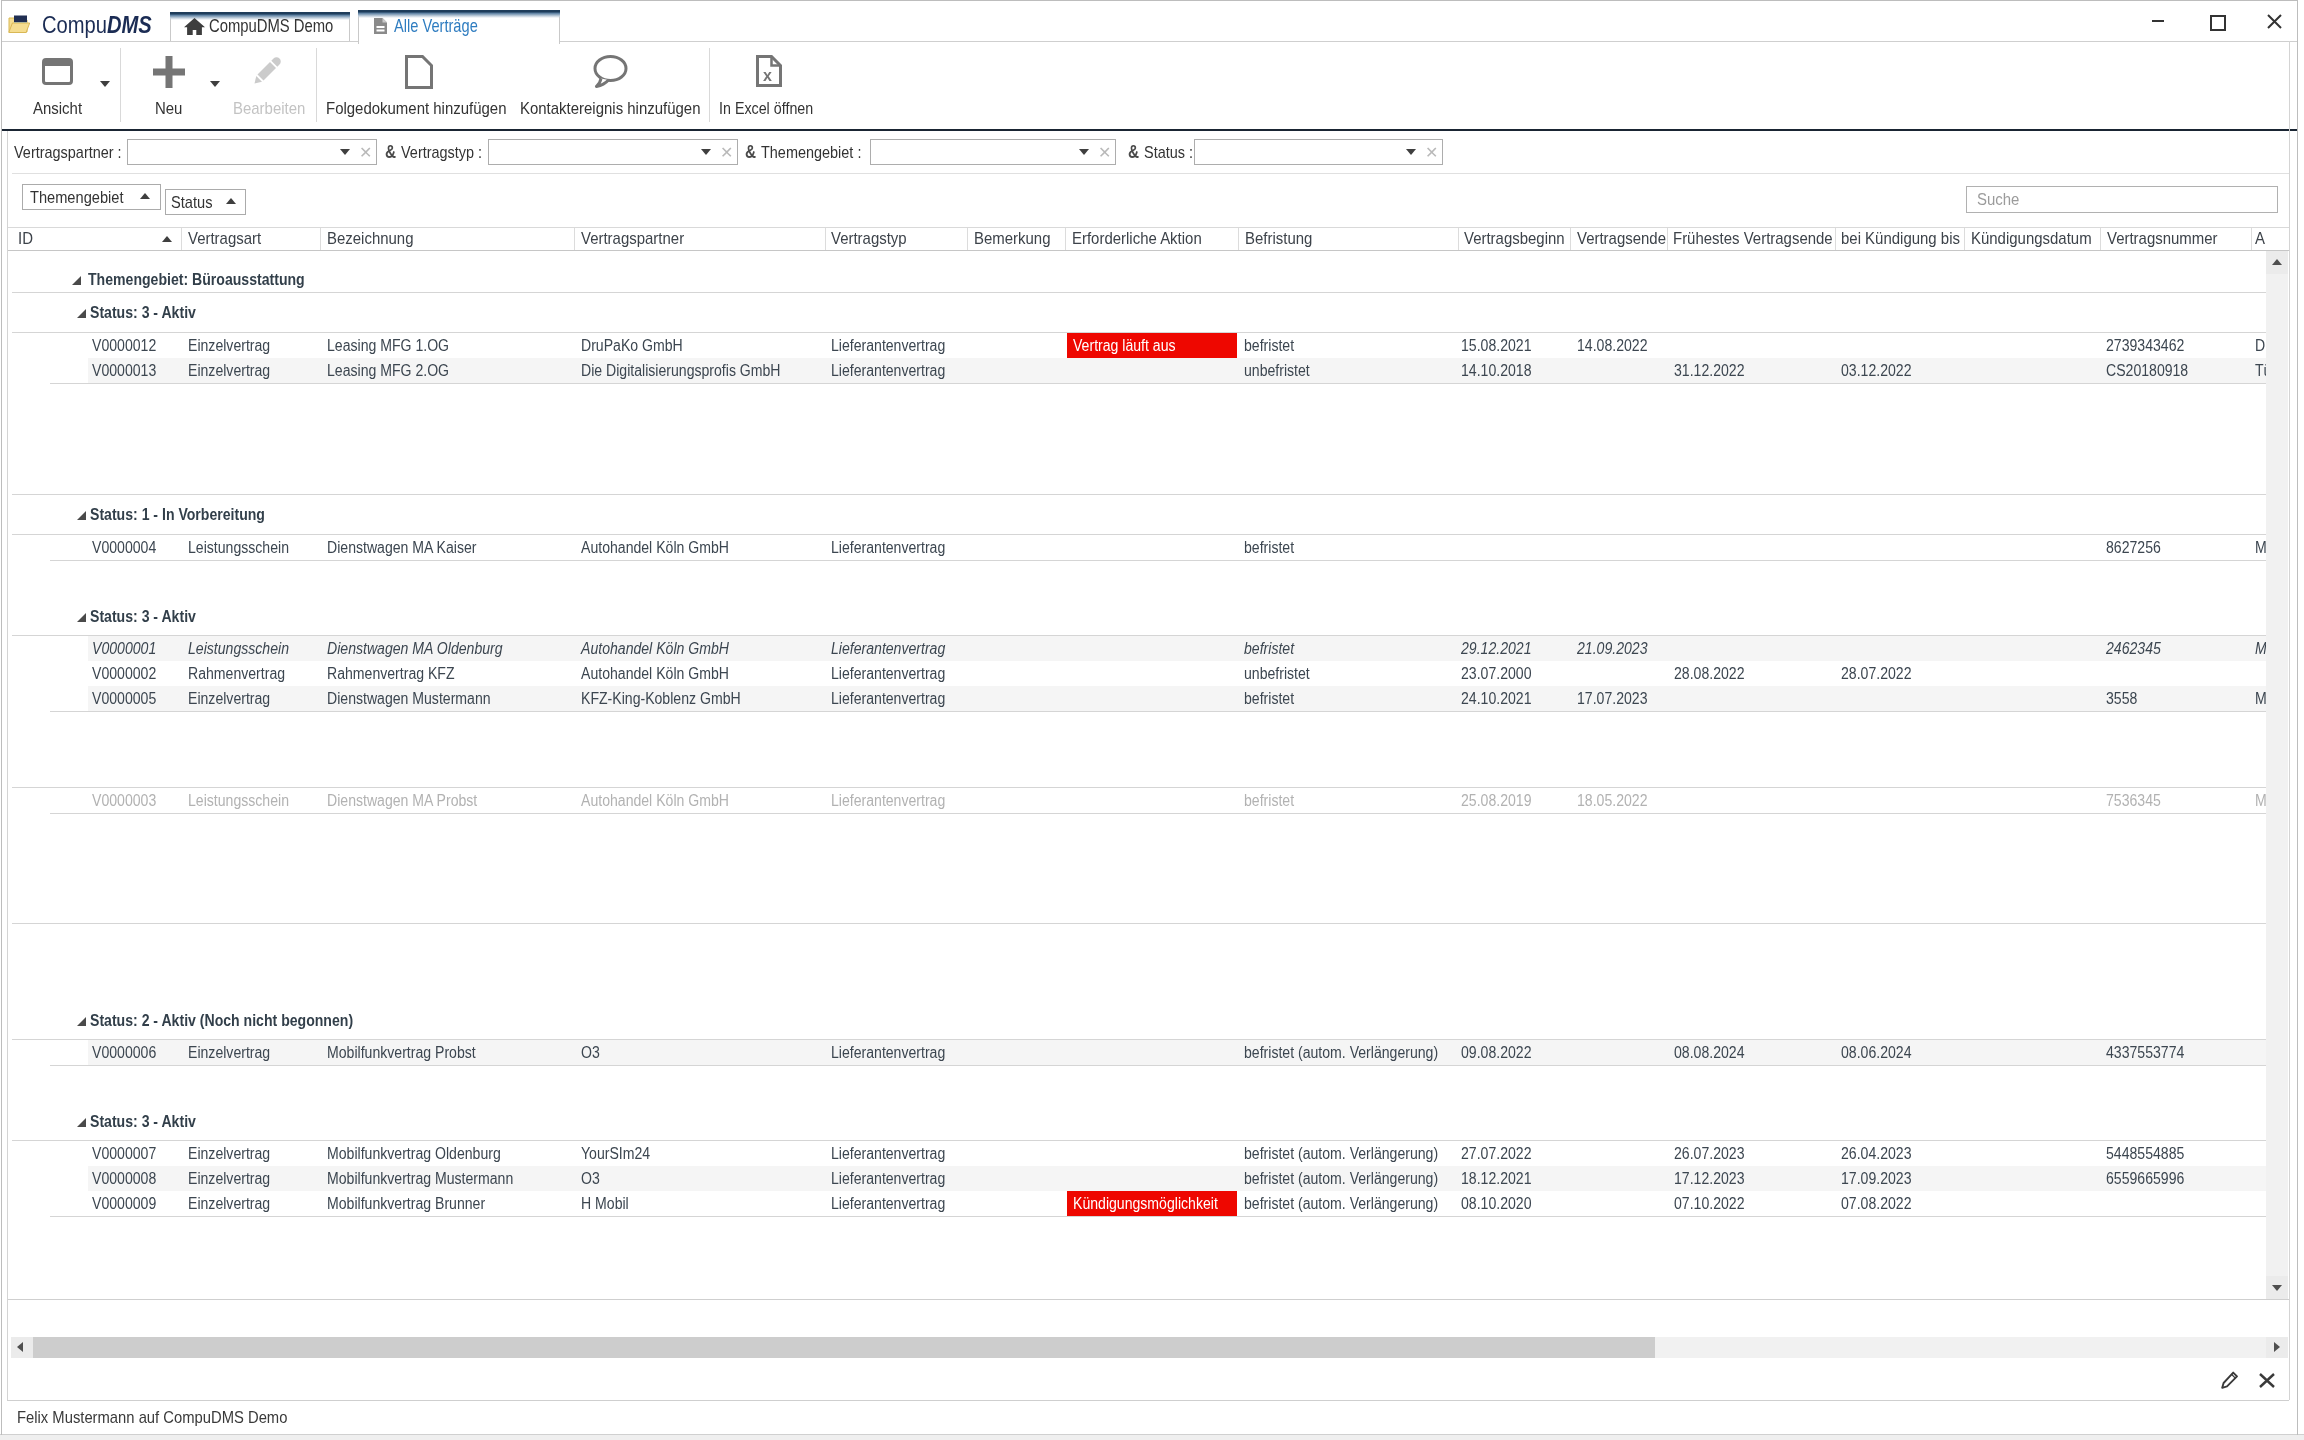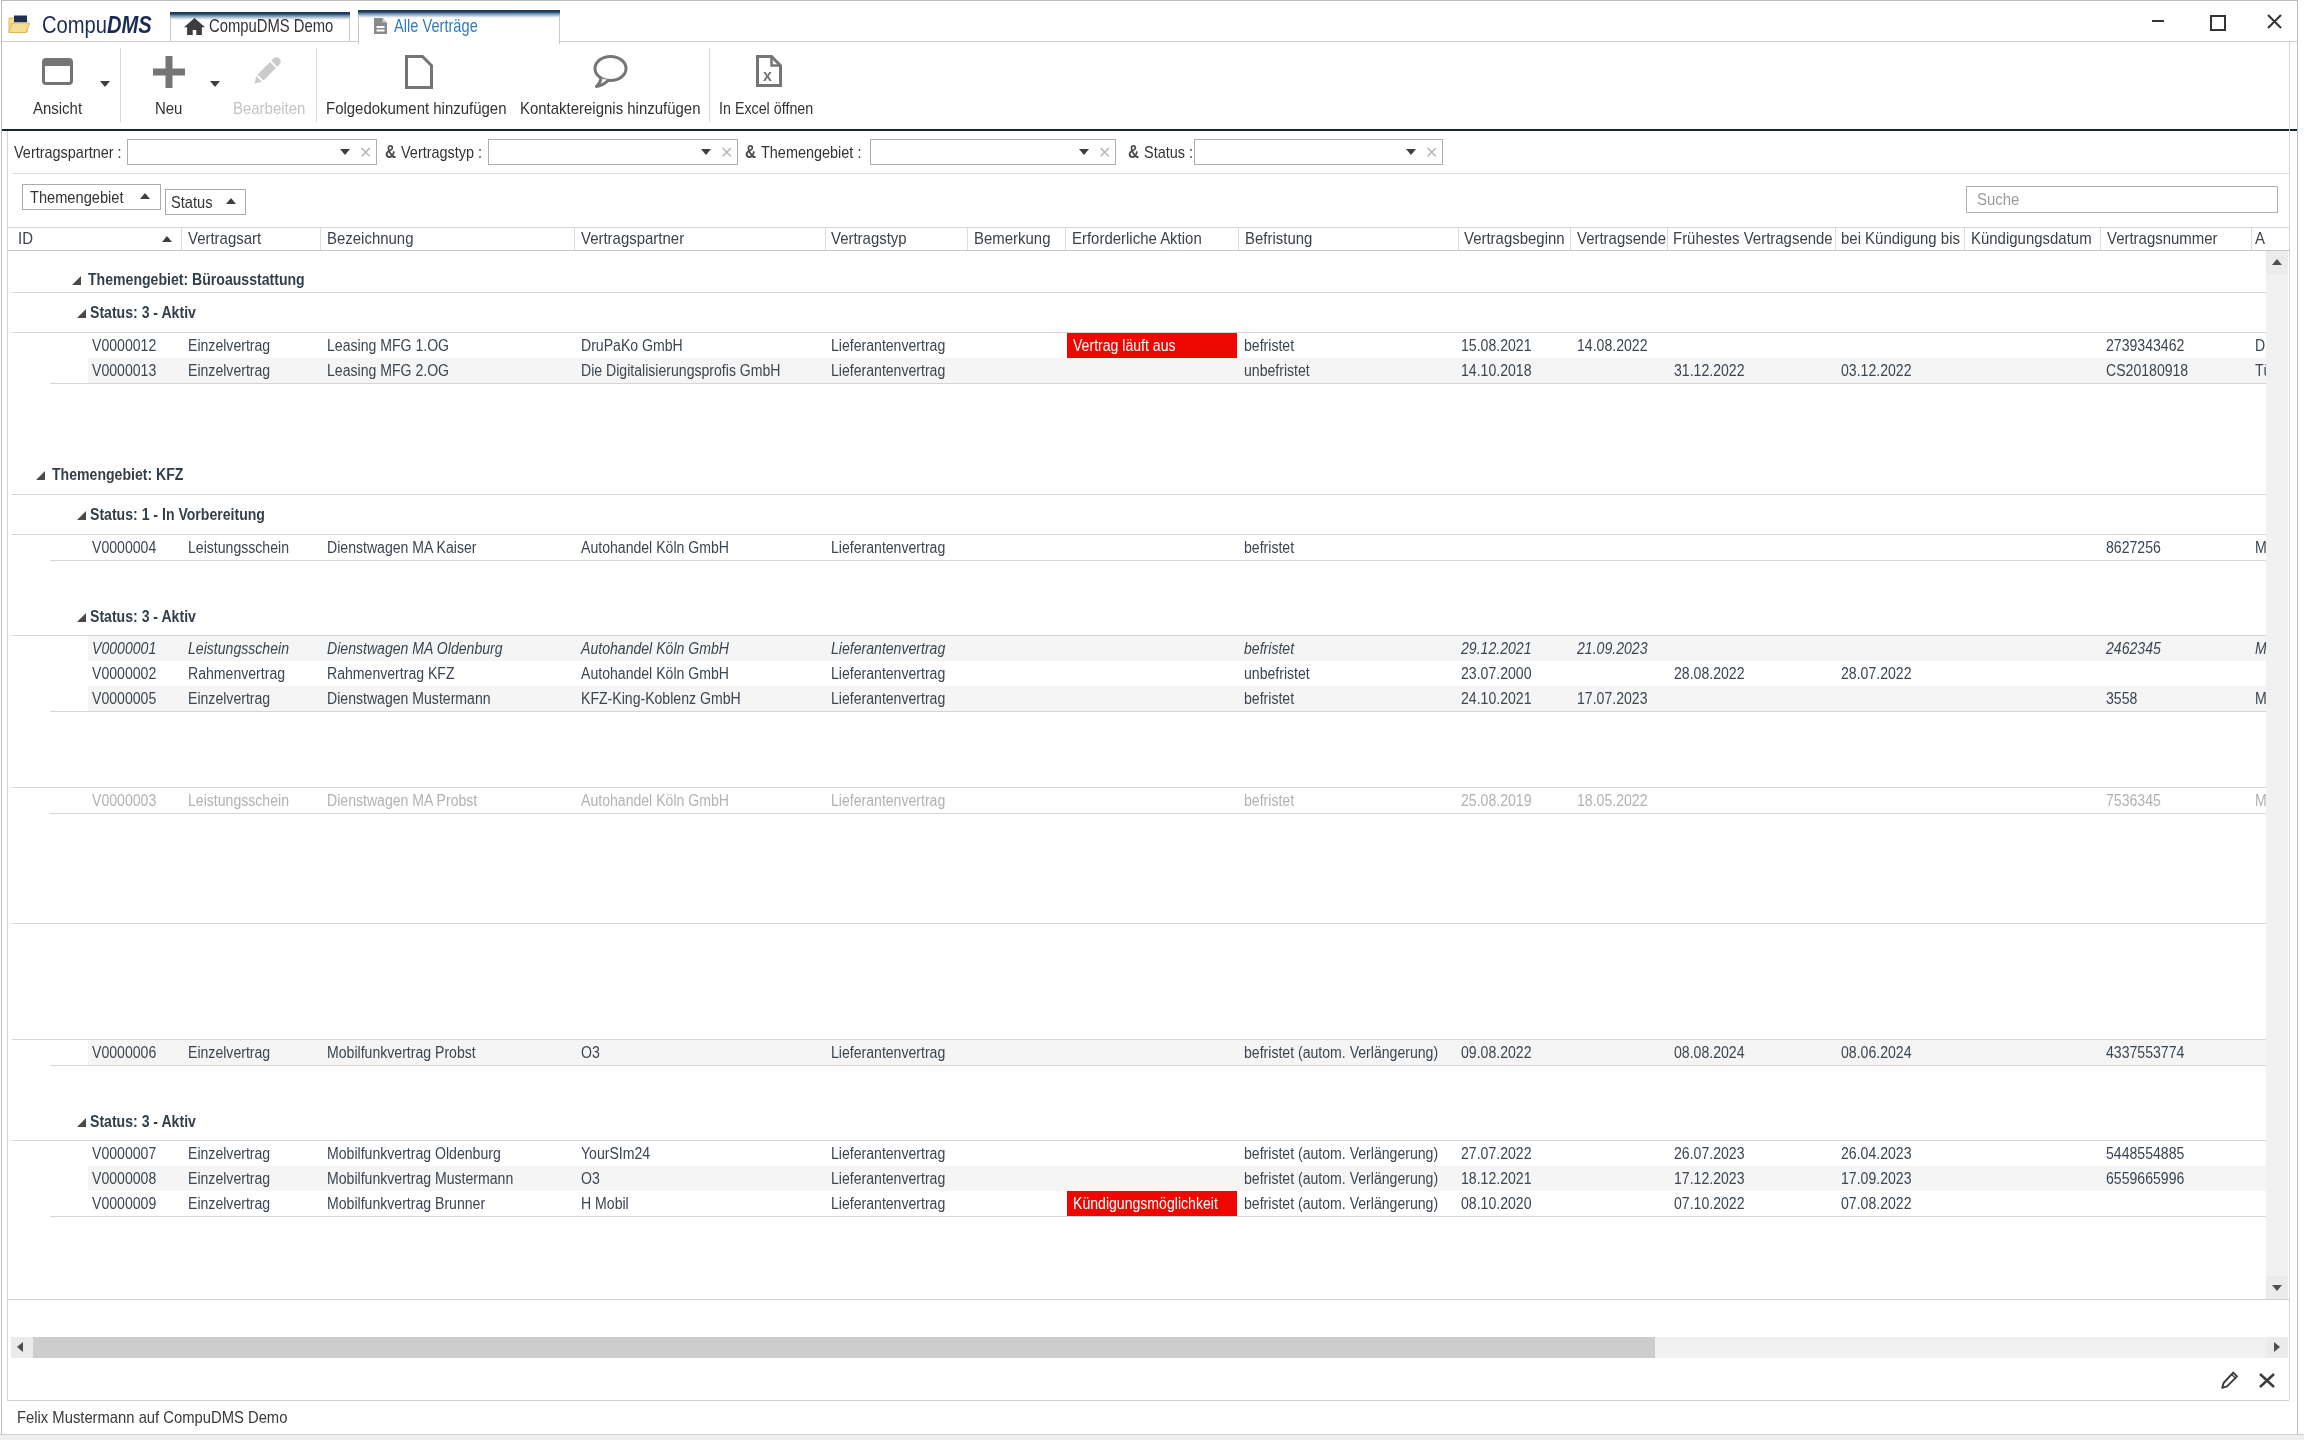--- a/index.html
+++ b/index.html
@@ -183,24 +183,20 @@
       <span class="c" style="left:581px;">Die Digitalisierungsprofis GmbH</span>
       <span class="c" style="left:831px;">Lieferantenvertrag</span>
       <span class="c" style="left:1244px;">unbefristet</span>
       <span class="c" style="left:1461px;">14.10.2018</span>
       <span class="c" style="left:1674px;">31.12.2022</span>
       <span class="c" style="left:1841px;">03.12.2022</span>
       <span class="c" style="left:2106px;">CS20180918</span>
       <span class="c" style="left:2255px;">Tü</span>
     </div>
 <div class="hl" style="left:50px;top:383px;width:2216px;background:#d5d5d5;"></div>
-<div class="grp" style="top:455px;height:40px;line-height:40px;">
-      <span class="exA" style="left:36px;top:16px;"></span>
-      <span class="t" style="left:52px;">Themengebiet: KFZ</span>
-    </div>
 <div class="hl" style="left:12px;top:494px;width:2254px;background:#d5d5d5;"></div>
 <div class="grp" style="top:495px;height:39px;line-height:39px;">
       <span class="exA" style="left:77px;top:16px;"></span>
       <span class="t" style="left:90px;">Status: 1 - In Vorbereitung</span>
     </div>
 <div class="hl" style="left:12px;top:534px;width:2254px;background:#d5d5d5;"></div>
 <div class="row" style="top:535px;">
       <span class="c" style="left:92px;">V0000004</span>
       <span class="c" style="left:188px;">Leistungsschein</span>
       <span class="c" style="left:327px;">Dienstwagen MA Kaiser</span>
@@ -260,20 +256,24 @@
       <span class="c" style="left:581px;">Autohandel Köln GmbH</span>
       <span class="c" style="left:831px;">Lieferantenvertrag</span>
       <span class="c" style="left:1244px;">befristet</span>
       <span class="c" style="left:1461px;">25.08.2019</span>
       <span class="c" style="left:1577px;">18.05.2022</span>
       <span class="c" style="left:2106px;">7536345</span>
       <span class="c" style="left:2255px;">M</span>
     </div>
 <div class="hl" style="left:50px;top:813px;width:2216px;background:#d5d5d5;"></div>
 <div class="hl" style="left:12px;top:923px;width:2254px;background:#d5d5d5;"></div>
+<div class="grp" style="top:1001px;height:39px;line-height:39px;">
+      <span class="exA" style="left:77px;top:16px;"></span>
+      <span class="t" style="left:90px;">Status: 2 - Aktiv (Noch nicht begonnen)</span>
+    </div>
 <div class="hl" style="left:12px;top:1039px;width:2254px;background:#d5d5d5;"></div>
 <div class="row g" style="top:1040px;">
       <span class="c" style="left:92px;">V0000006</span>
       <span class="c" style="left:188px;">Einzelvertrag</span>
       <span class="c" style="left:327px;">Mobilfunkvertrag Probst</span>
       <span class="c" style="left:581px;">O3</span>
       <span class="c" style="left:831px;">Lieferantenvertrag</span>
       <span class="c" style="left:1244px;">befristet (autom. Verlängerung)</span>
       <span class="c" style="left:1461px;">09.08.2022</span>
       <span class="c" style="left:1674px;">08.08.2024</span>

